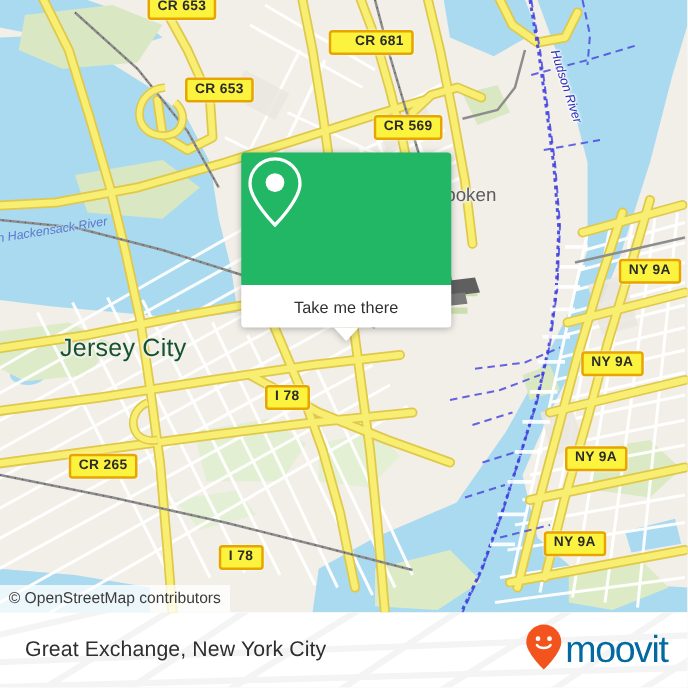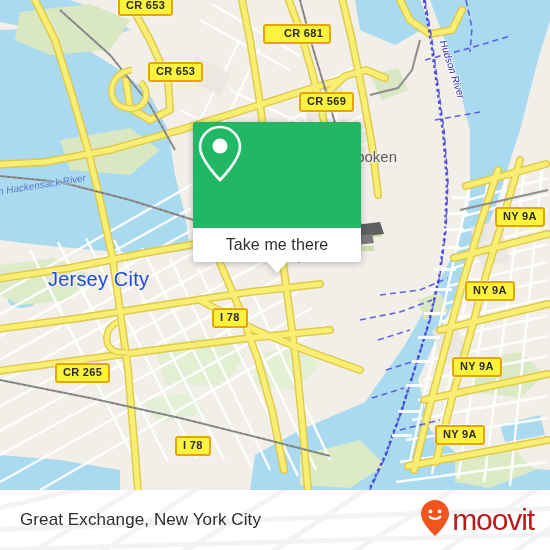--- a/index.html
+++ b/index.html
@@ -20,21 +20,21 @@
   
   .mlabel{
     position:absolute;
     color:#6b6b6b;
     text-shadow:
       1px 0 1px #f2efe9, -1px 0 1px #f2efe9,
       0 1px 1px #f2efe9, 0 -1px 1px #f2efe9,
       1px 1px 1px #f2efe9, -1px -1px 1px #f2efe9;
     white-space:nowrap;pointer-events:none;
   }
-  .city-label{font-size:20px;color:#1d4ed8;letter-spacing:.2px;}
+  .city-label{font-size:20px;color:#14532d;letter-spacing:.2px;}
   .town-label{font-size:15px;color:#5c5c5c;}
   .river-label{
     font-size:10px;color:#5e76c8;font-style:italic;
     text-shadow:1px 0 1px #aadaf0,-1px 0 1px #aadaf0,0 1px 1px #aadaf0,0 -1px 1px #aadaf0;
   }
   .hudson-label{
     font-size:10px;color:#2b2bb5;font-style:italic;
     text-shadow:1px 0 2px #ffffff,-1px 0 2px #ffffff,0 1px 2px #ffffff,0 -1px 2px #ffffff;
   }
 
@@ -71,21 +71,21 @@
   }
   .callout-top{
     height:106px;background:#22b765;
     border-radius:3px 3px 0 0;
     display:flex;align-items:center;justify-content:center;
   }
   .callout-btn{
     height:34px;background:#ffffff;
     border-radius:0 0 3px 3px;
     display:flex;align-items:center;justify-content:center;
-    color:#303030;font-size:16px;letter-spacing:.1px;
+    color:#303030;font-size:13px;letter-spacing:.1px;
   }
   .callout-tail{
     position:absolute;left:50%;margin-left:-10px;top:140px;
     width:0;height:0;
     border-left:10px solid transparent;
     border-right:10px solid transparent;
     border-top:11px solid #ffffff;
   }
 
   
@@ -96,21 +96,21 @@
   .footer-watermark{position:absolute;left:0;top:0;opacity:.55;}
   .footer-title{
     position:absolute;left:20px;top:50%;transform:translateY(-50%);
     font-size:17px;color:#2e2e2e;letter-spacing:.1px;white-space:nowrap;
   }
   .brand{
     position:absolute;right:16px;top:50%;transform:translateY(-50%);
     display:flex;align-items:center;gap:2px;
   }
   .brand-word{
-    font-size:30px;color:#b91c1c;letter-spacing:-1.1px;
+    font-size:30px;color:#0369a1;letter-spacing:-1.1px;
     font-weight:normal;line-height:30px;
   }
 </style>
 </head>
 <body>
 
 <div id="app">
 
   <div class="map">
 
@@ -362,20 +362,21 @@
           <svg width="54" height="64" viewBox="0 0 54 64" fill="none">
             <path d="M27 5 C16 5 7 14 7 25 C7 38 27 58 27 58 C27 58 47 38 47 25 C47 14 38 5 27 5 Z" stroke="#ffffff" stroke-width="2.6" fill="none"></path>
             <circle cx="27" cy="24" r="7.5" fill="#ffffff"></circle>
           </svg>
         </span>
       </div>
       <div class="callout-btn">Take me there</div>
       <div class="callout-tail"></div>
     </div>
 
+    <div class="attrib">© OpenStreetMap contributors</div>
   </div>
 
   <div class="footer">
     <svg class="footer-watermark" width="550" height="60">
       <g stroke="#ebebeb" stroke-width="5" fill="none">
         <path d="M-10,20 L120,-10"></path>
           <path d="M20,70 L150,-10"></path>
         <path d="M90,70 L210,-10"></path>
           <path d="M170,70 L300,-10"></path>
         <path d="M260,70 L380,-10"></path>

